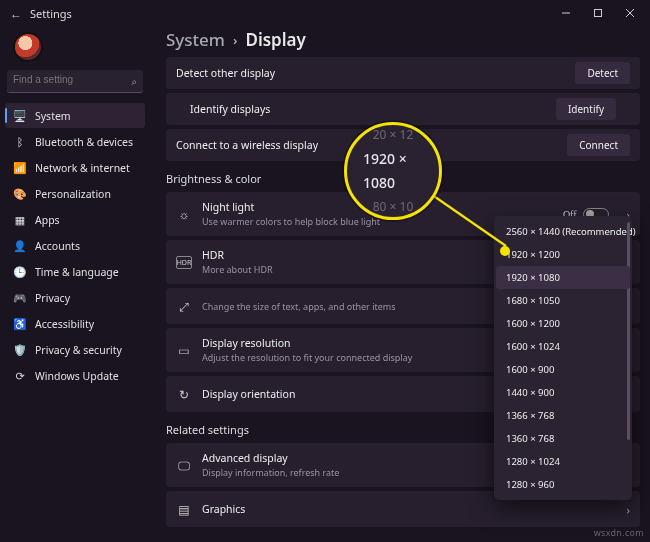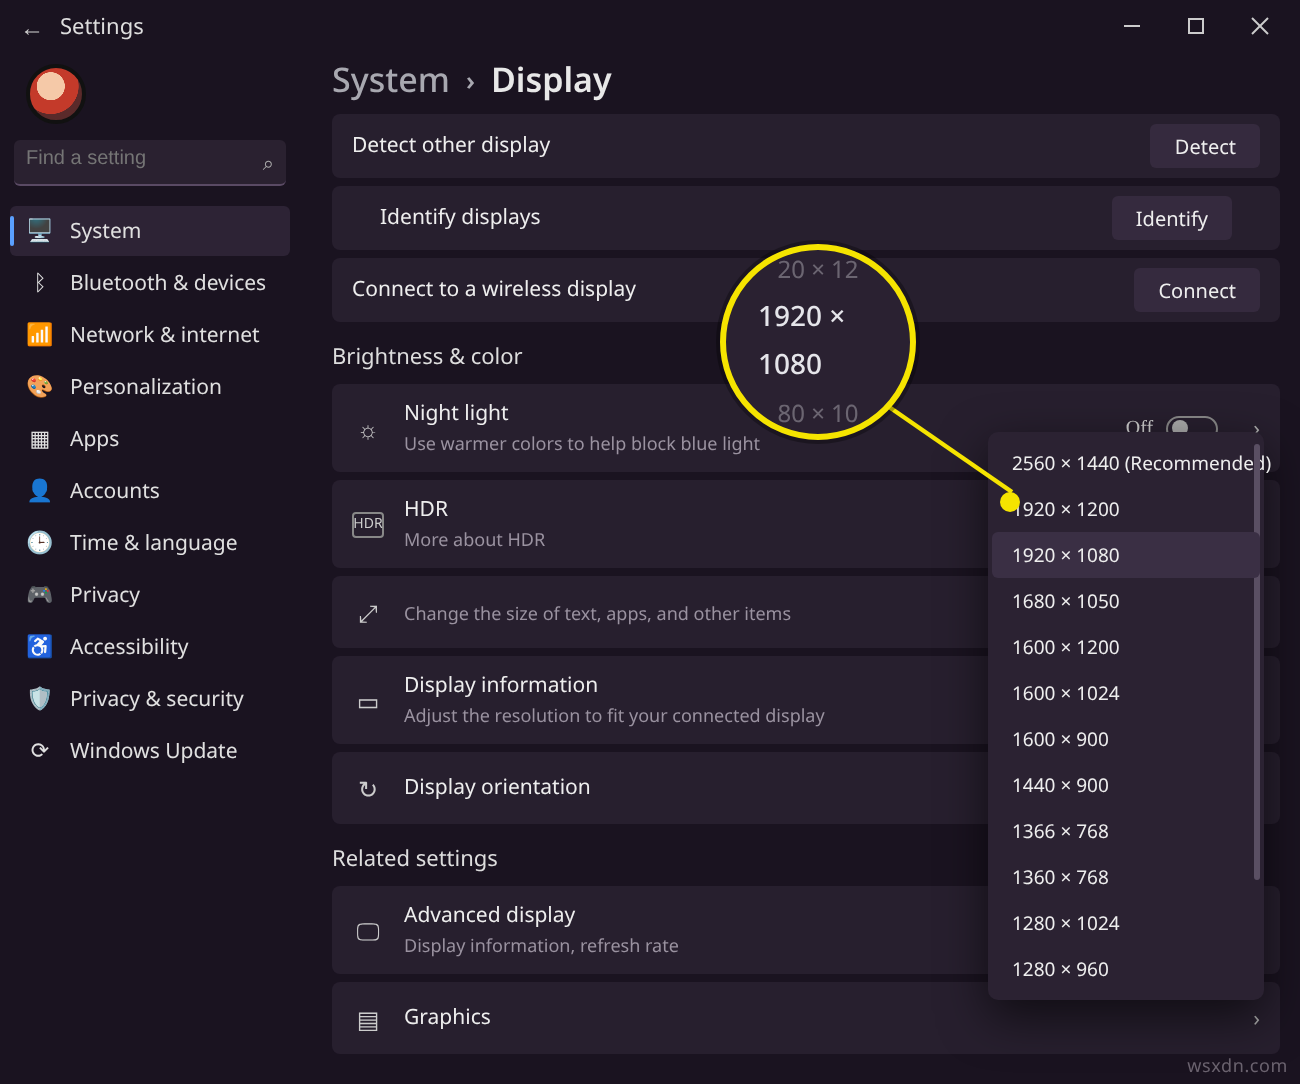--- a/index.html
+++ b/index.html
@@ -139,21 +139,21 @@
   }
   .anno-line line { stroke:#f5e400; stroke-width:2.2; }
   .anno-point {
     position:absolute;
     left:500px; top:246px;
     width:10px; height:10px; border-radius:50%;
     background:#f5e400;
   }
   .mag {
     position:absolute;
-    left:360px; top:122px;
+    left:344px; top:122px;
     width:98px; height:98px;
     border:3px solid #f5e400;
     border-radius:50%;
     background:#2a2131;
     overflow:hidden;
     display:flex; flex-direction:column; align-items:center; justify-content:center;
     box-shadow: 0 0 0 2px rgba(0,0,0,.3);
   }
   .mag-row { color:#e5e5ea; font-size:12px; opacity:.35; line-height:1.7; }
   .mag-row.main { font-size:14px; opacity:1; font-weight:500; }
@@ -304,21 +304,21 @@
     <div class="card">
       <span class="card-icon">⤢</span>
       <div class="card-text">
         <div class="card-sub">Change the size of text, apps, and other items</div>
       </div>
     </div>
 
     <div class="card">
       <span class="card-icon">▭</span>
       <div class="card-text">
-        <div class="card-title">Display information</div>
+        <div class="card-title">Display resolution</div>
         <div class="card-sub">Adjust the resolution to fit your connected display</div>
       </div>
     </div>
 
     <div class="card">
       <span class="card-icon">↻</span>
       <div class="card-text">
         <div class="card-title">Display orientation</div>
       </div>
     </div>

